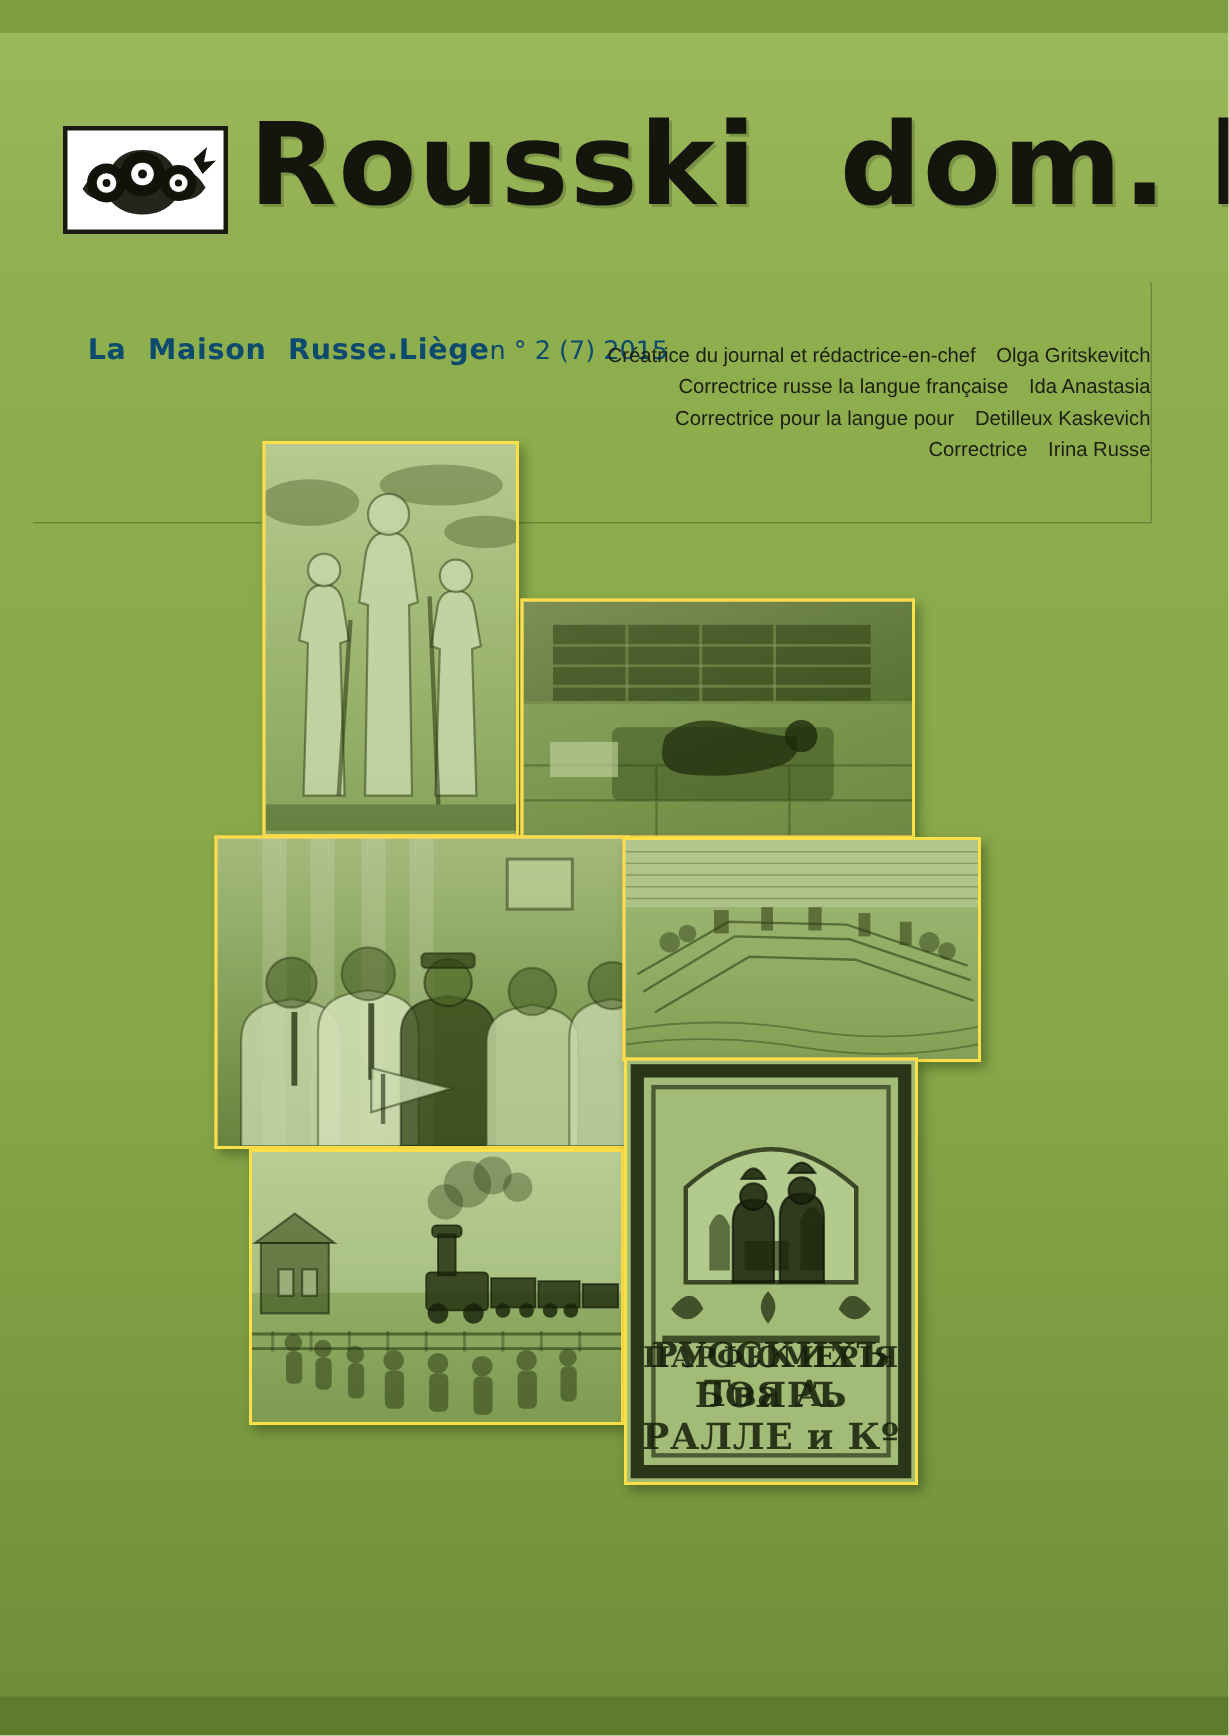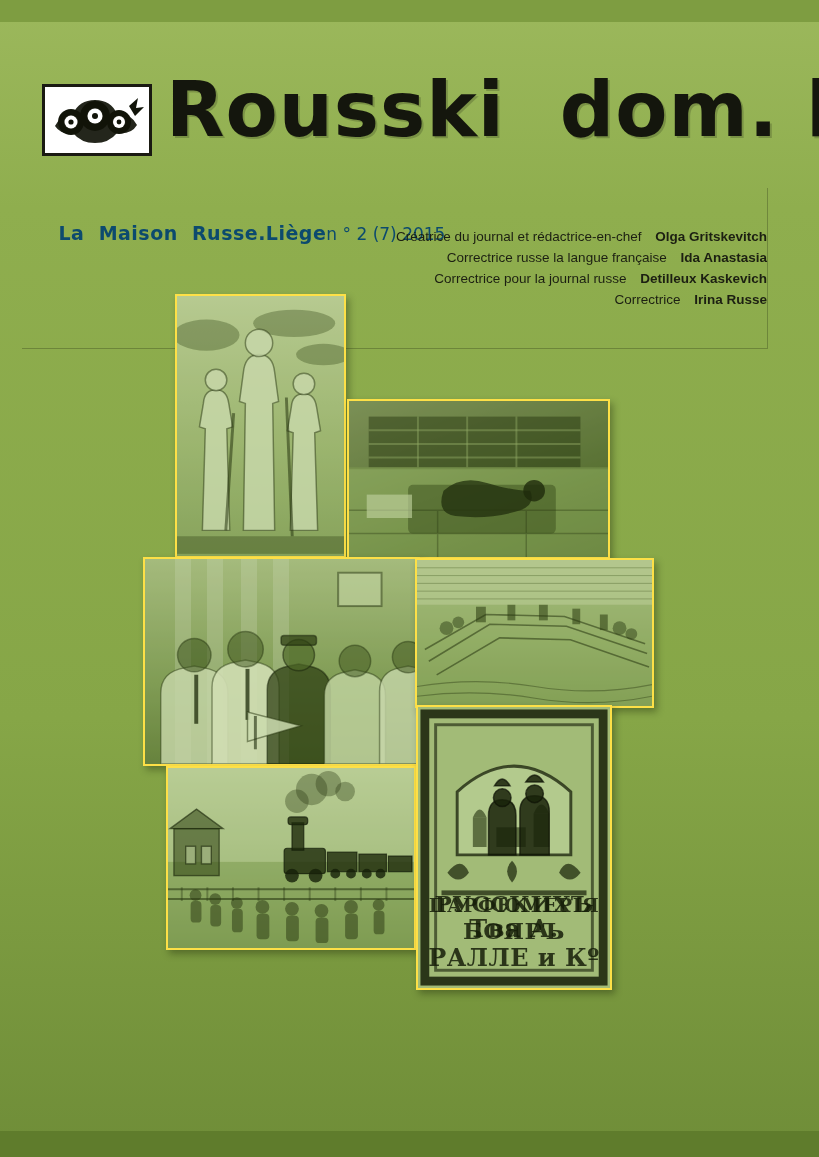--- a/index.html
+++ b/index.html
@@ -97,21 +97,21 @@
     width: 420px;
     text-align: right;
     color: #1c1f12;
   }
   .credit-row {
     font-size: 13.5px;
     line-height: 21px;
     white-space: nowrap;
   }
   .credit-role { font-weight: 400; margin-left: 47px; }
-  .credit-name { font-weight: 700; margin-left: 10px; }
+  .credit-name { font-weight: 400; margin-left: 10px; }
 
   .rule-h {
     position: absolute;
     left: 22px;
     top: 348px;
     width: 746px;
     height: 1px;
     background: rgba(30,35,15,0.28);
   }
   .rule-v {
@@ -223,21 +223,21 @@
   <div class="credits">
     <div class="credit-row">
       <span class="credit-role">Créatrice du journal et rédactrice-en-chef</span>
       <span class="credit-name">Olga Gritskevitch</span>
     </div>
     <div class="credit-row">
       <span class="credit-role">Correctrice russe la langue française</span>
       <span class="credit-name">Ida Anastasia</span>
     </div>
     <div class="credit-row">
-      <span class="credit-role">Correctrice pour la journal russe</span>
+      <span class="credit-role">Correctrice pour la langue pour</span>
       <span class="credit-name">Detilleux Kaskevich</span>
     </div>
     <div class="credit-row">
       <span class="credit-role">Correctrice</span>
       <span class="credit-name">Irina Russe</span>
     </div>
   </div>
 
   <div class="collage">
 

